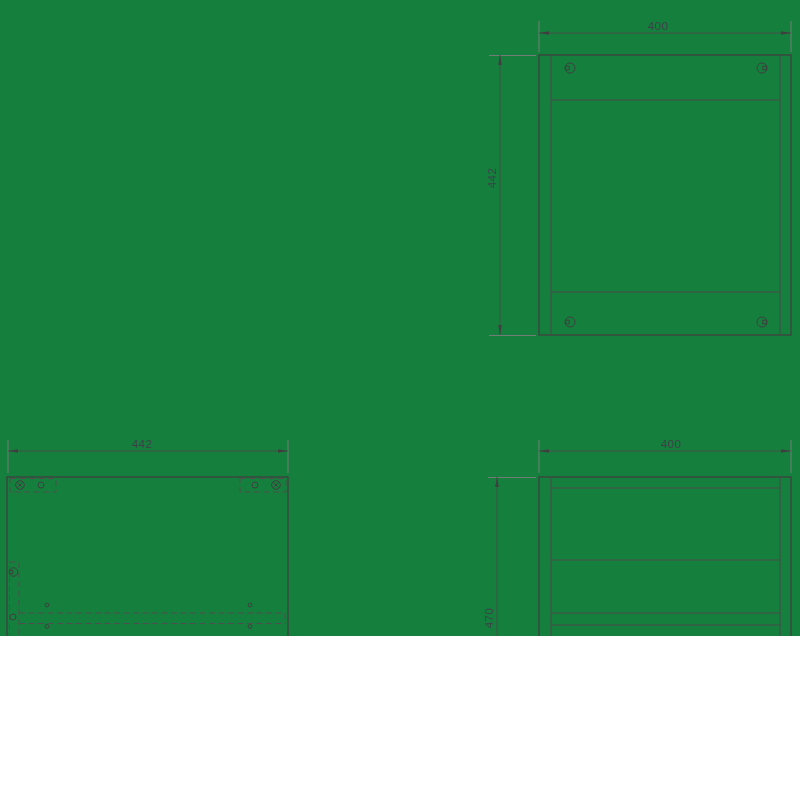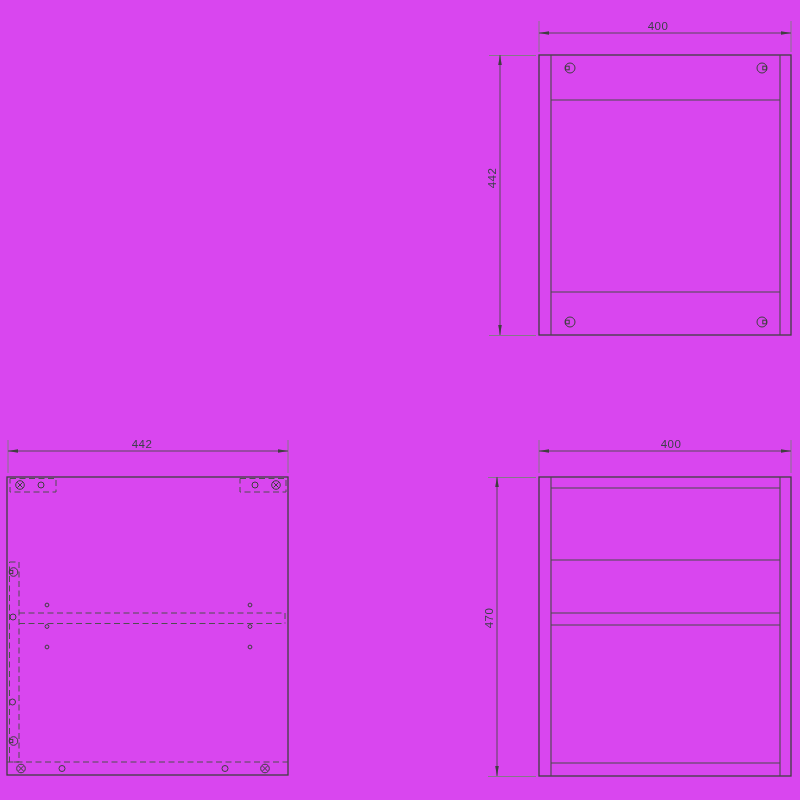--- a/index.html
+++ b/index.html
@@ -1,20 +1,20 @@
 <!DOCTYPE html>
 <html><head>
 <meta charset="utf-8">
 <style>
   html, body { margin: 0; padding: 0; background: #ffffff; }
   .canvas {
     position: relative;
     width: 800px;
-    height: 800px;
-    background: #d946ef;
+    height: 636px;
+    background: #15803d;
     font-family: "Liberation Sans", sans-serif;
     overflow: hidden;
   }
   svg { display: block; }
   svg text {
     font-family: "Liberation Sans", sans-serif;
     font-size: 11.5px;
     fill: #3d4049;
     letter-spacing: 0.5px;
   }

